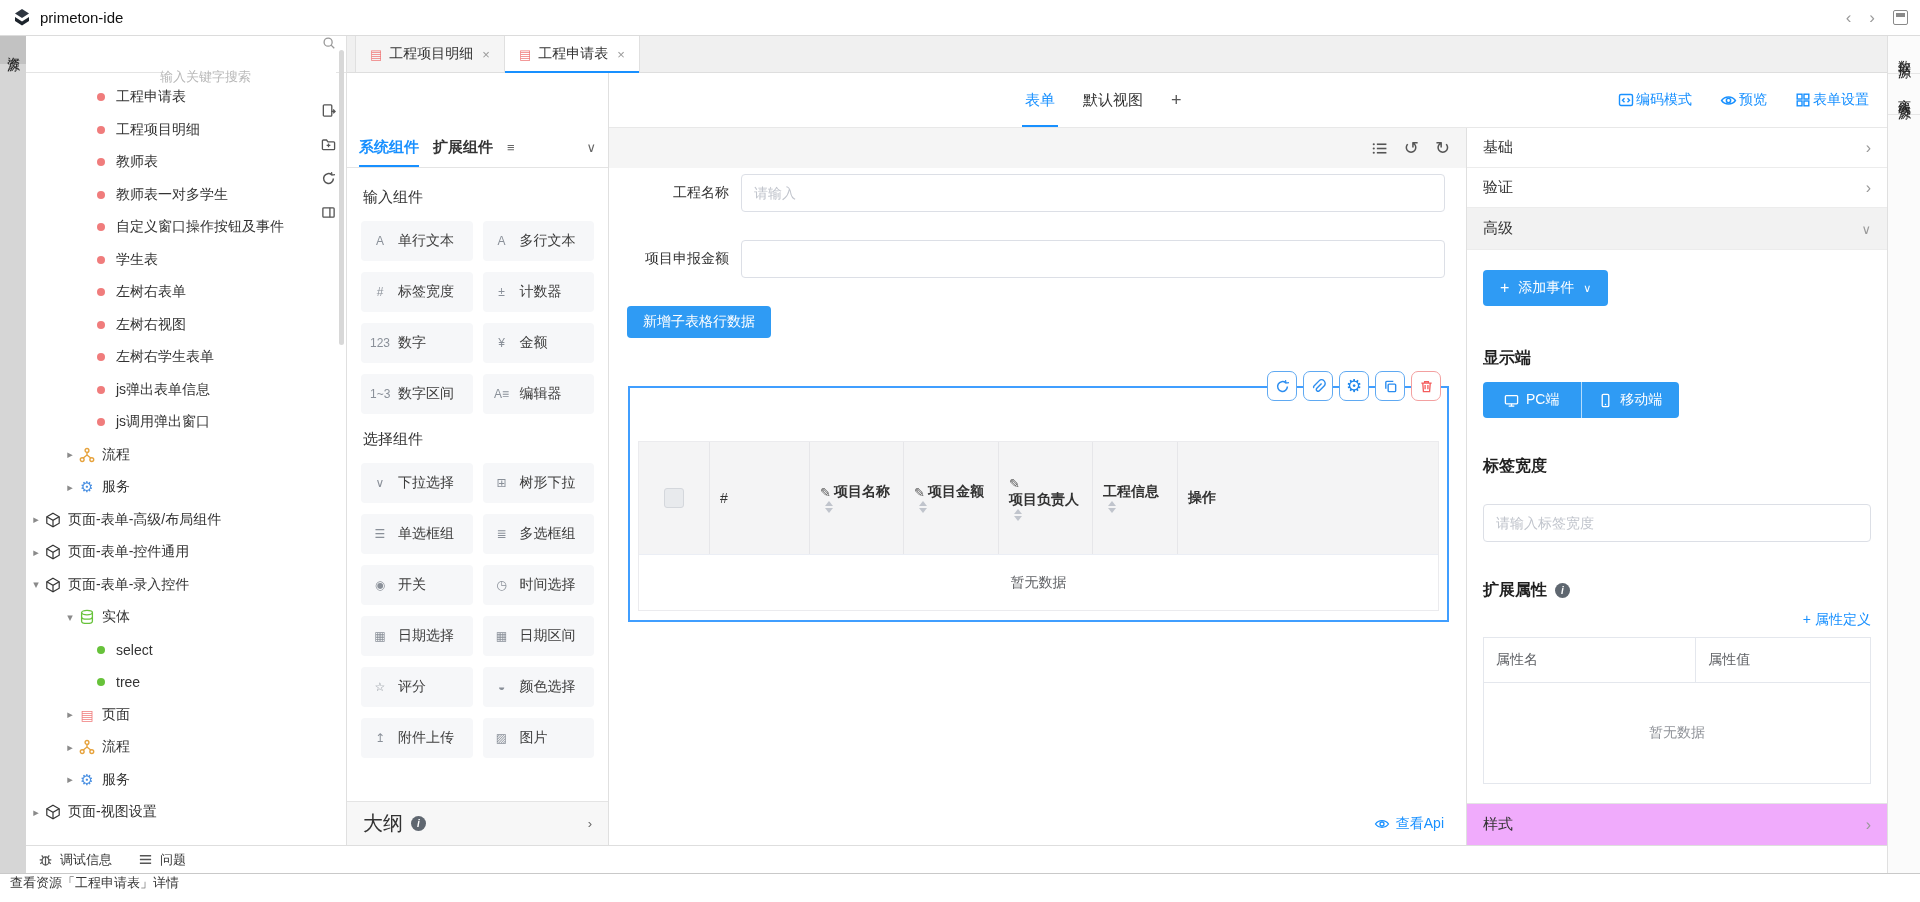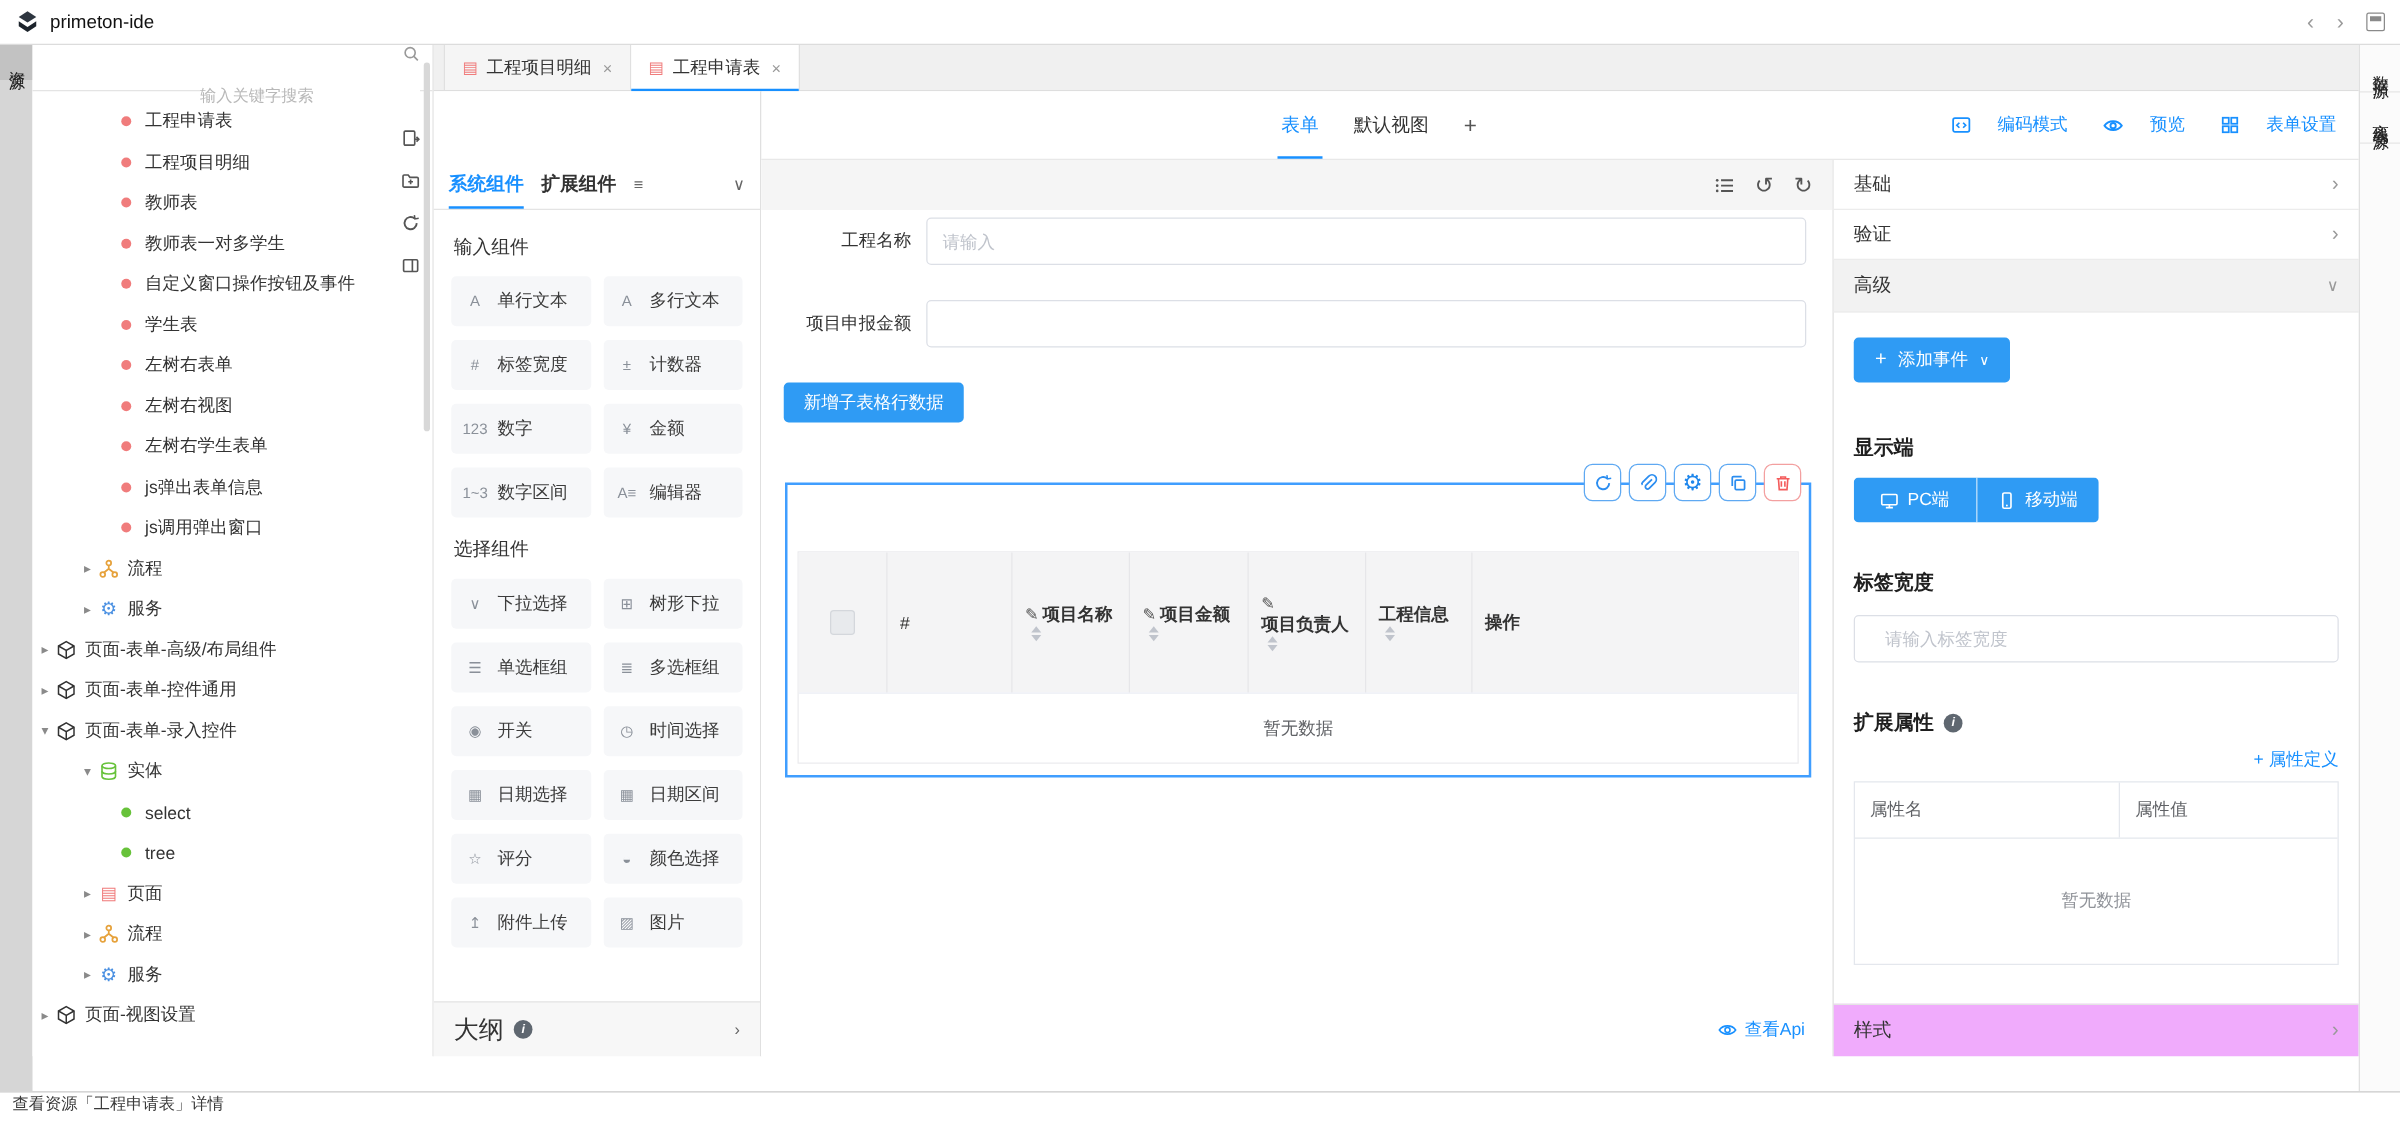--- a/index.html
+++ b/index.html
@@ -62,21 +62,21 @@
   .tab-close { color:#999; font-size:13px; margin-left:2px; cursor:pointer; }
 
   
   .subband { position:absolute; left:609px; top:73px; width:1278px; height:55px; background:#fff; border-bottom:1px solid #e8e8e8; }
   .view-tabs { position:absolute; left:416px; top:0; bottom:0; display:flex; align-items:center; gap:28px; }
   .view-tab { position:relative; height:100%; display:flex; align-items:center; font-size:15px; color:#333; cursor:pointer; }
   .view-tab.m-active { color:#1890ff; }
   .view-tab.m-active::after { content:""; position:absolute; left:-3px; right:-3px; bottom:0; height:2px; background:#1890ff; }
   .view-tab.m-plus { font-size:18px; color:#555; }
   .hdr-actions { position:absolute; right:18px; top:0; bottom:0; display:flex; align-items:center; gap:28px; }
-  .hdr-action { display:flex; align-items:center; gap:21px; color:#1890ff; font-size:14px; cursor:pointer; }
+  .hdr-action { display:flex; align-items:center; gap:2px; color:#1890ff; font-size:14px; cursor:pointer; }
 
   
   .palette { position:absolute; left:347px; top:73px; bottom:57px; width:262px; background:#fff; border-right:1px solid #e0e0e0; }
   .pal-spacer { height:55px; }
   .pal-tabs { height:40px; border-bottom:1px solid #e4e4e4; display:flex; align-items:center; padding:0 12px; gap:14px; }
   .pal-tab { position:relative; height:100%; display:flex; align-items:center; font-size:15px; font-weight:700; color:#333; cursor:pointer; }
   .pal-tab.m-active { color:#1890ff; }
   .pal-tab.m-active::after { content:""; position:absolute; left:0; right:0; bottom:0; height:2px; background:#1890ff; }
   .pal-menu-ic { color:#666; font-size:13px; cursor:pointer; }
   .pal-tabs .spacer { flex:1; }
@@ -142,21 +142,21 @@
   .insp-content { position:absolute; left:0; right:0; top:124px; bottom:42px; padding:14px 16px; overflow:hidden; }
   .add-event-btn { display:inline-flex; align-items:center; gap:9px; height:36px; padding:0 17px; background:#2f9bf4; color:#fff; font-size:14px; border:none; border-radius:4px; cursor:pointer; margin-top:4px; }
   .add-event-btn .pl { font-size:16px; }
   .add-event-btn .dd { font-size:11px; }
   .insp-h { font-size:16px; font-weight:700; color:#1f1f1f; display:flex; align-items:center; gap:8px; }
   .h-display { margin-top:42px; }
   .disp-btns { display:flex; margin-top:13px; width:196px; border-radius:4px; overflow:hidden; }
   .disp-btn { flex:1; height:36px; background:#2f9bf4; color:#fff; font-size:14px; border:none; display:flex; align-items:center; justify-content:center; gap:7px; cursor:pointer; }
   .disp-btn + .disp-btn { border-left:1px solid rgba(255,255,255,.65); }
   .h-labelw { margin-top:38px; }
-  .labelw-input { margin-top:15px; width:100%; height:38px; border:1px solid #dcdfe6; border-radius:4px; padding:0 24px; font-size:14px; outline:none; color:#333; }
+  .labelw-input { margin-top:27px; width:100%; height:38px; border:1px solid #dcdfe6; border-radius:4px; padding:0 12px; font-size:14px; outline:none; color:#333; }
   .labelw-input::placeholder { color:#c0c4cc; }
   .h-ext { margin-top:38px; }
   .prop-add { margin-top:10px; text-align:right; color:#1890ff; font-size:14px; cursor:pointer; }
   .prop-add .pl { margin-right:4px; }
   .prop-table { margin-top:8px; border:1px solid #e4e7ed; }
   .prop-head { display:flex; border-bottom:1px solid #e4e7ed; }
   .prop-hcell { height:44px; display:flex; align-items:center; padding:0 12px; font-size:14px; color:#606266; }
   .prop-hcell:first-child { width:55%; border-right:1px solid #e4e7ed; }
   .prop-hcell:last-child { flex:1; }
   .prop-empty { height:100px; display:flex; align-items:center; justify-content:center; color:#909399; font-size:14px; }
@@ -835,18 +835,39 @@
 
   <aside class="rail-right">
     <div class="rail-item">
       <span class="vtext">数据源</span>
     </div>
     <div class="rail-item">
       <span class="vtext">离线资源</span>
     </div>
   </aside>
 
+  <div class="bottom-strip">
+    <span class="strip-tab">
+      <span class="sic">
+        <svg width="15" height="15" viewBox="0 0 16 16" fill="none" stroke="currentColor" stroke-width="1.3">
+            <ellipse cx="8" cy="9.5" rx="3.6" ry="4.4"></ellipse>
+            <path d="M5.6 6 L4 3.6 M10.4 6 L12 3.6 M4.4 8.5 H1.8 M4.4 11 L2.4 12.6 M11.6 8.5 H14.2 M11.6 11 L13.6 12.6 M8 5.1 V13.9"></path>
+          </svg>
+      </span>
+      <span>调试信息</span>
+    </span>
+    <span class="strip-tab">
+      <span class="sic">
+        <svg width="15" height="15" viewBox="0 0 16 16" fill="none" stroke="currentColor" stroke-width="1.6">
+            <line x1="2" y1="4" x2="14" y2="4"></line>
+            <line x1="2" y1="8" x2="14" y2="8"></line>
+            <line x1="2" y1="12" x2="14" y2="12"></line>
+          </svg>
+      </span>
+      <span>问题</span>
+    </span>
+  </div>
 
   <footer class="statusbar">
     <span>查看资源「工程申请表」详情</span>
   </footer>
 
 </div>
 
 </body></html>

